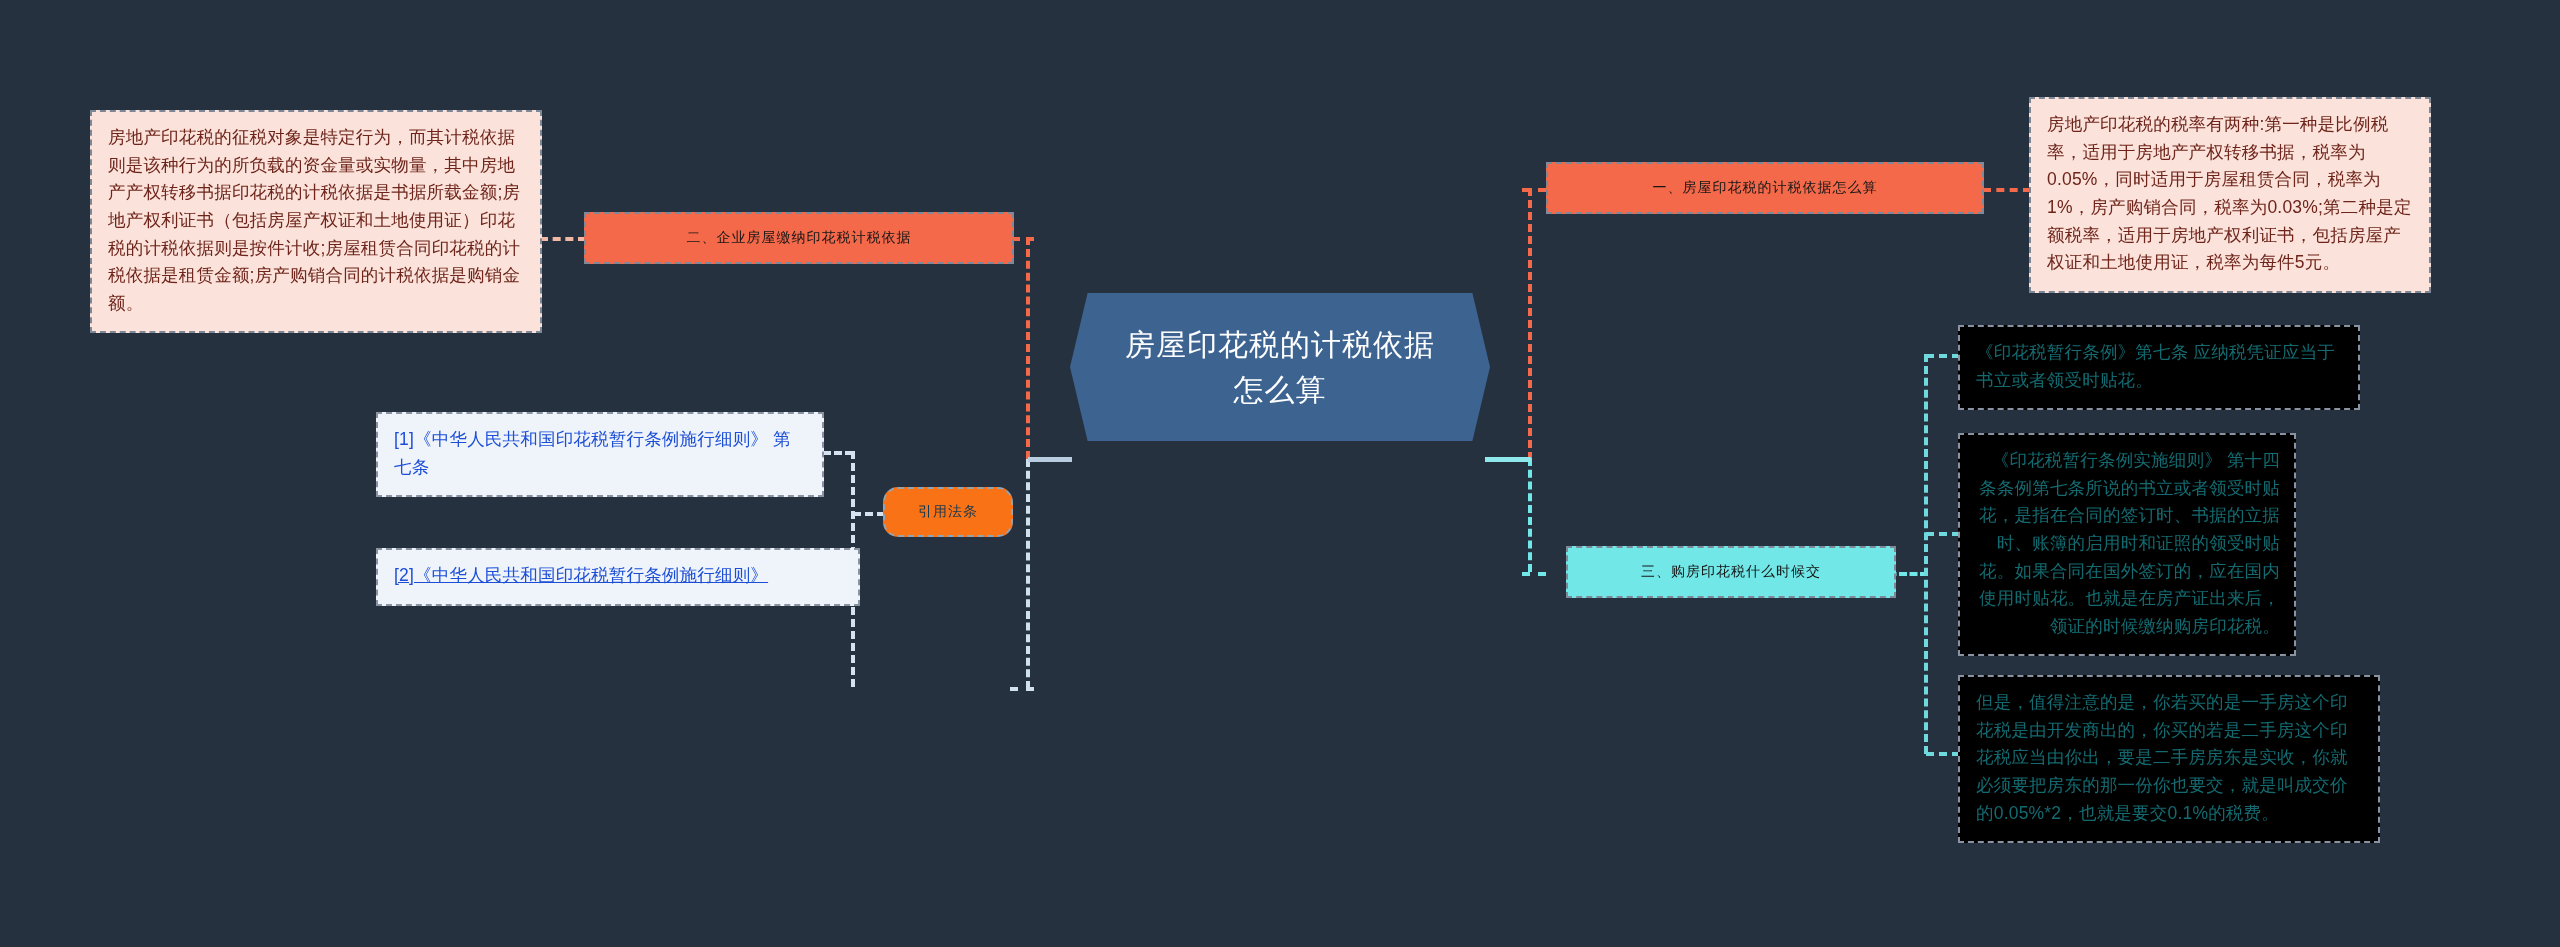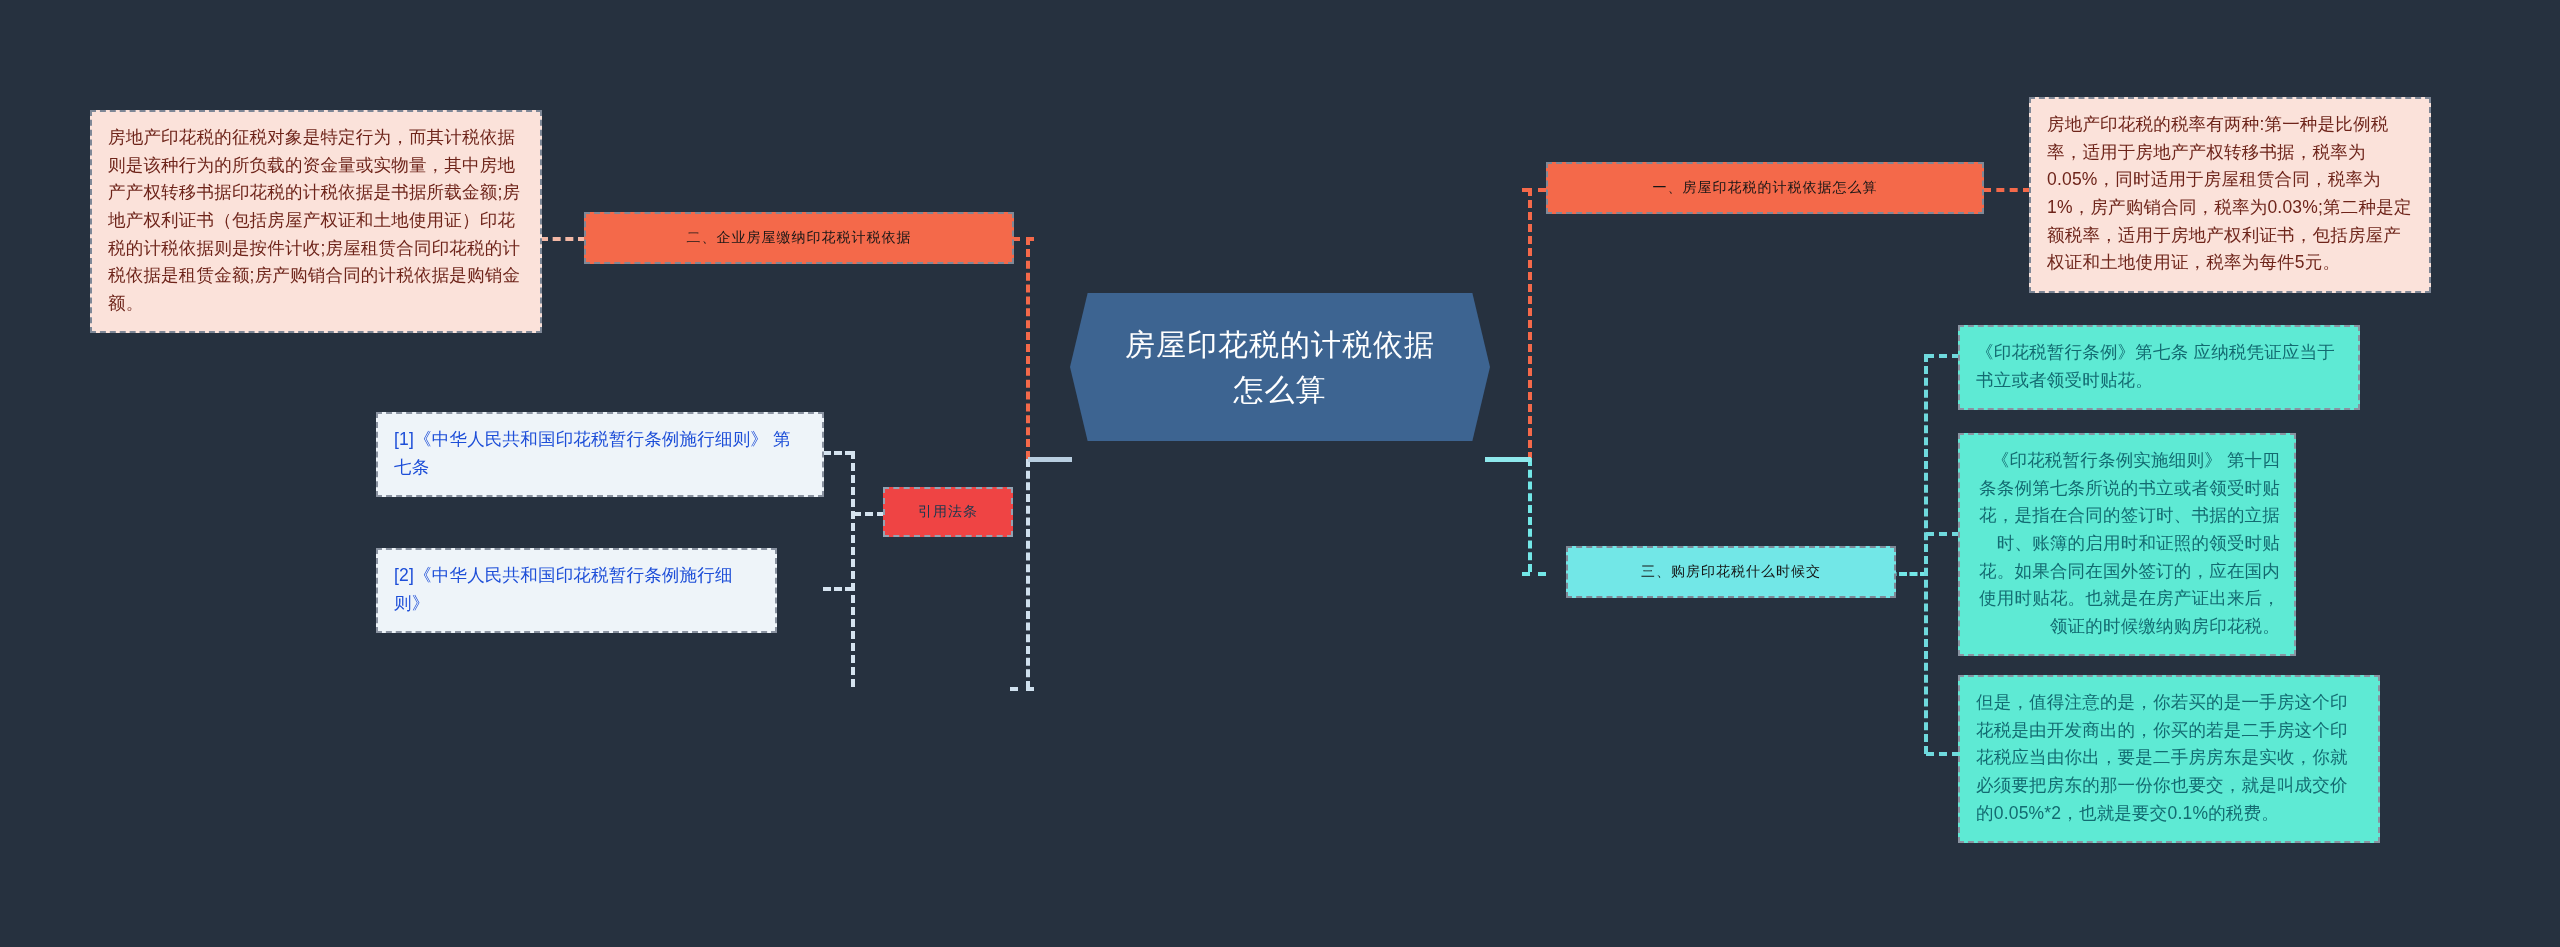--- a/index.html
+++ b/index.html
@@ -22,32 +22,32 @@
 
   .txt-box{
     border:2px dashed #8b95a3;
     padding:12px 14px 14px 16px;
     line-height:1.58;
     font-size:17.5px;
     letter-spacing:.2px;
   }
   .pink-box{background:#fbe2da;color:#6e241a;border-color:#7e8796;}
   .blue-box{background:#eef4f9;color:#1d4ed8;border-color:#8a93a1;}
-  .cyan-box{background:#5eead4;color:#136b71;border-color:#8a93a1;}
+  .cyan-box{background:#000000;color:#136b71;border-color:#8a93a1;}
 
   .pill{
     border:2px dashed #7f8896;
     display:flex;align-items:center;justify-content:center;
     font-size:14px;
     letter-spacing:1px;
     box-sizing:border-box;
   }
   .pill-orange{background:#f4694a;color:#161616;}
   .pill-cyan{background:#72e7e7;color:#141414;}
-  .pill-steel{background:#ef4444;color:#16384f;border-color:#94a3b2;}
+  .pill-steel{background:#f97316;color:#16384f;border-color:#94a3b2;border-radius:15px;}
 
   
   .hexnode{
     position:absolute;
     background:#3d6491;
     color:#ffffff;
     display:flex;align-items:center;justify-content:center;
     text-align:center;
     font-size:30px;
     line-height:1.5;
@@ -107,21 +107,21 @@
   </div>
 
   <div class="node pill pill-steel" style="left:883px;top:487px;width:130px;height:50px;">
     <span>引用法条</span>
   </div>
 
   <div class="node txt-box blue-box" style="left:376px;top:412px;width:448px;">
     <span>[1]《中华人民共和国印花税暂行条例施行细则》 第七条</span>
   </div>
 
-  <div class="node txt-box blue-box" style="left:376px;top:548px;width:401px;">
+  <div class="node txt-box blue-box" style="left:376px;top:548px;width:484px;text-decoration:underline;">
     <span>[2]《中华人民共和国印花税暂行条例施行细则》</span>
   </div>
 
   <div class="node pill pill-orange" style="left:1546px;top:162px;width:438px;height:52px;">
     <span>一、房屋印花税的计税依据怎么算</span>
   </div>
 
   <div class="node txt-box pink-box" style="left:2029px;top:97px;width:402px;">
     <span>房地产印花税的税率有两种:第一种是比例税率，适用于房地产产权转移书据，税率为0.05%，同时适用于房屋租赁合同，税率为1%，房产购销合同，税率为0.03%;第二种是定额税率，适用于房地产权利证书，包括房屋产权证和土地使用证，税率为每件5元。</span>
   </div>

